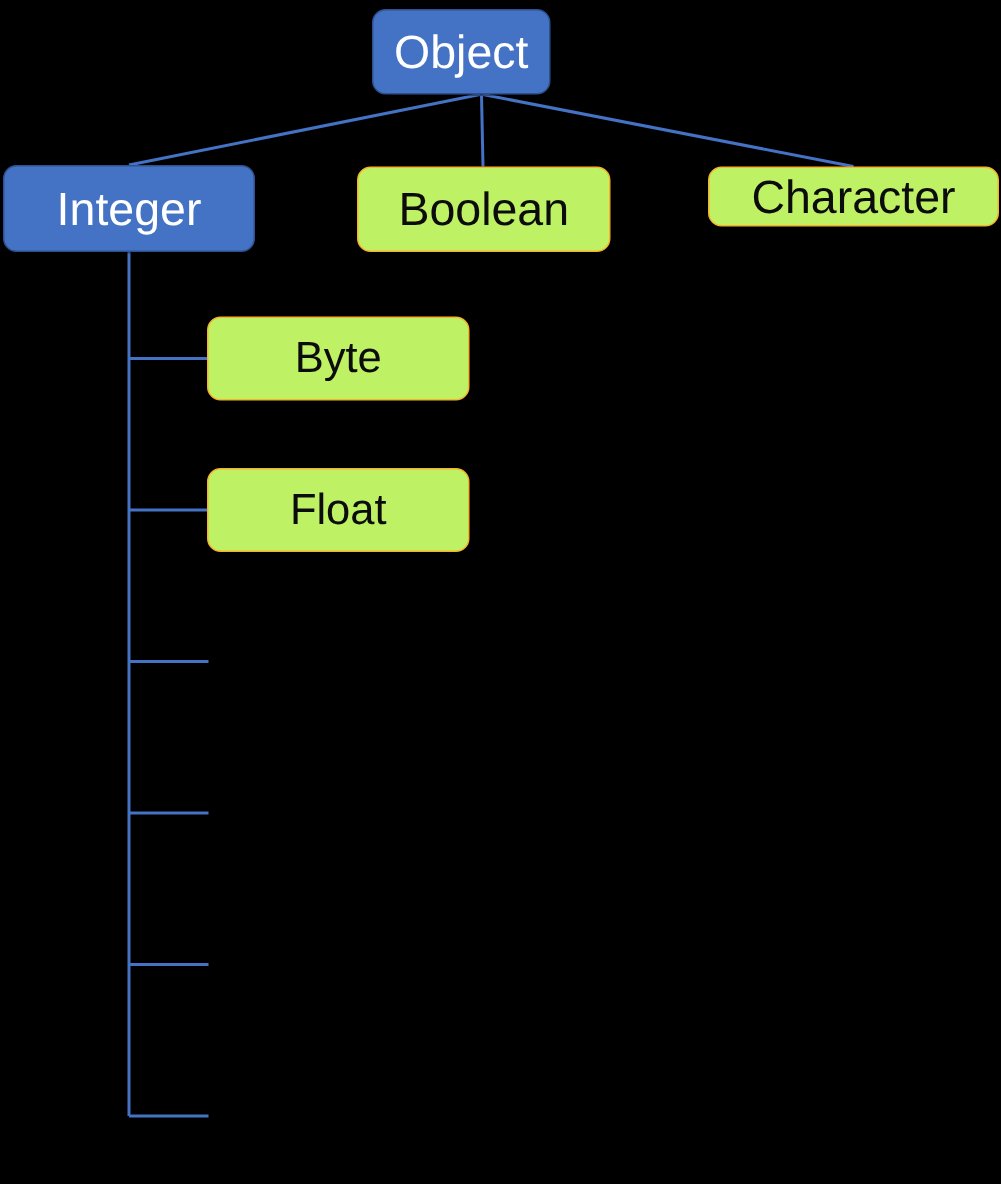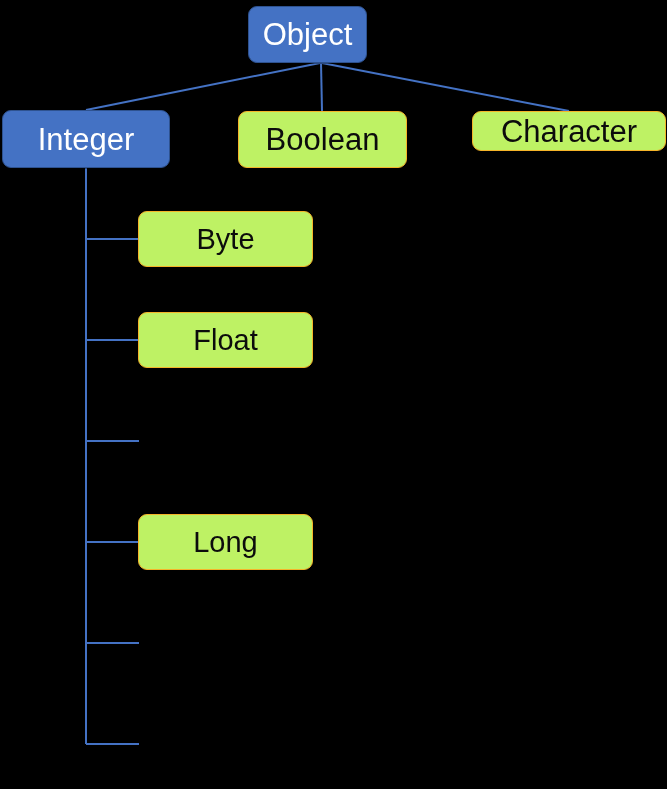--- a/index.html
+++ b/index.html
@@ -110,19 +110,16 @@
 
   <div class="node node-orange node-leaf" id="node-byte">
     <span class="node-label">Byte</span>
   </div>
 
   <div class="node node-orange node-leaf" id="node-short">
     <span class="node-label">Float</span>
   </div>
 
 
-  <div class="node node-orange node-leaf" id="node-long">
-    <span class="node-label">Long</span>
-  </div>
 
 
 
 </div>
 
 </body></html>

